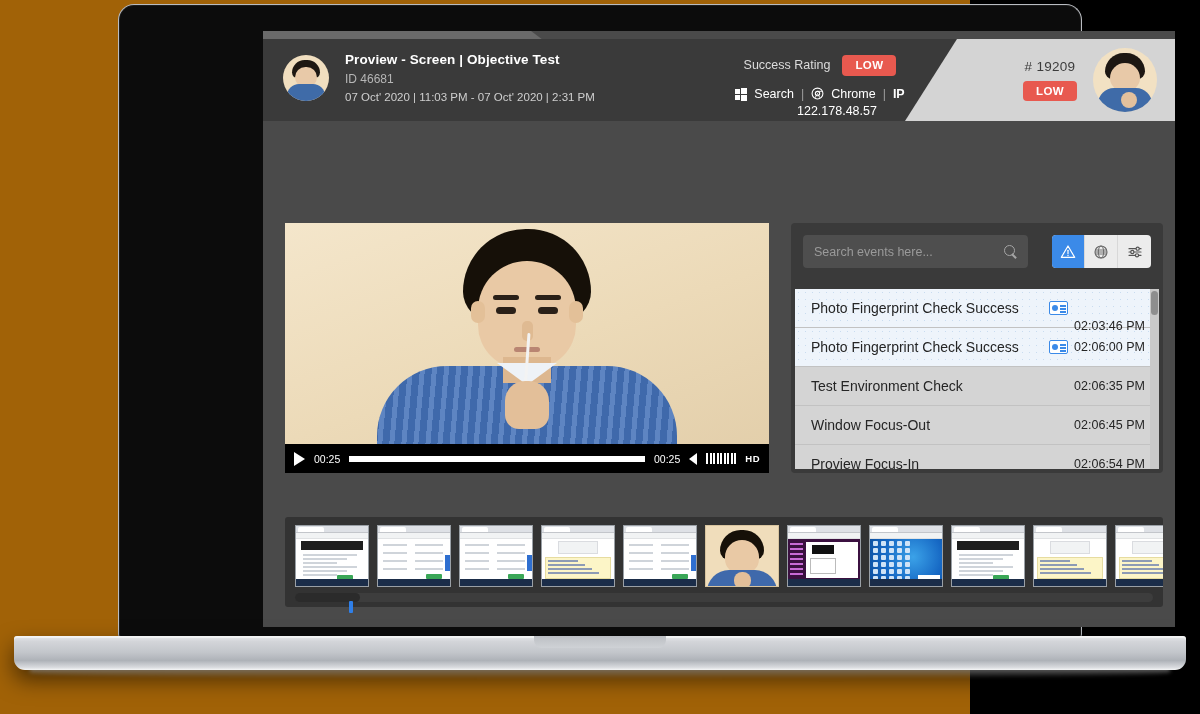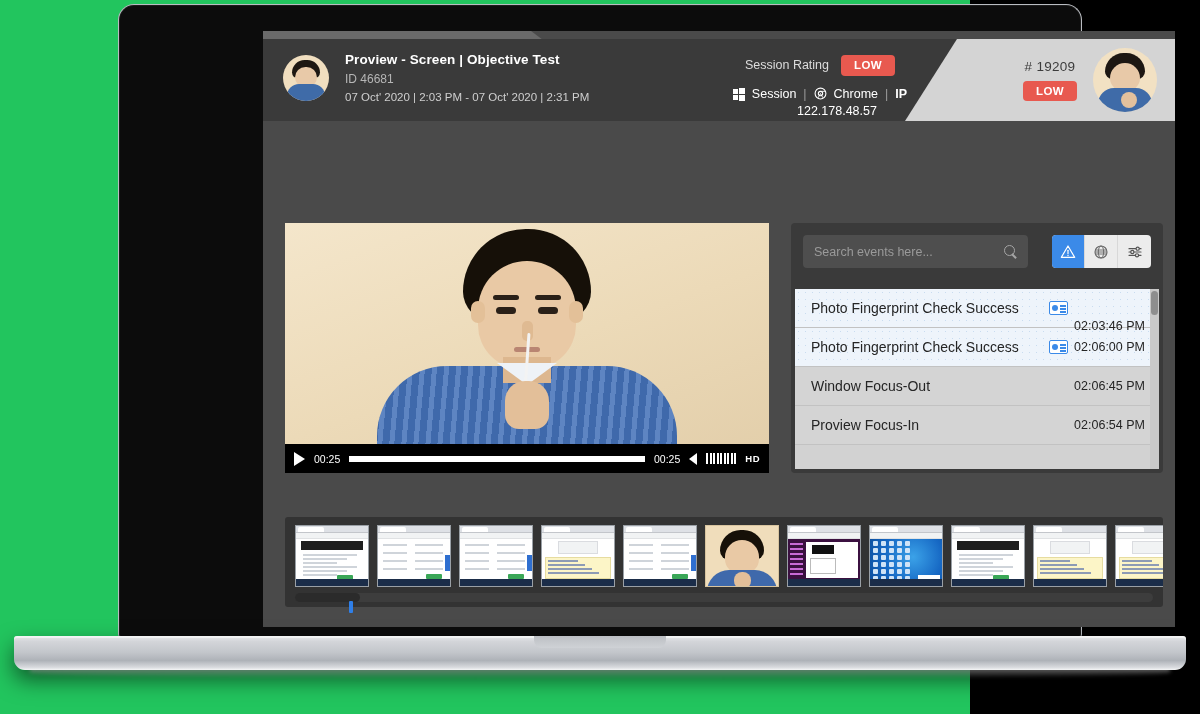--- a/index.html
+++ b/index.html
@@ -3,21 +3,21 @@
 <meta charset="utf-8">
 <title>Proview Session Review</title>
 <style>
   * { box-sizing: border-box; margin: 0; padding: 0; }
   html, body {
     width: 1200px; height: 714px;
     background: #000; overflow: hidden;
     font-family: "Liberation Sans", sans-serif;
     -webkit-font-smoothing: antialiased;
   }
-  .stage { position: relative; width: 970px; height: 714px; background: #22c55e; }
+  .stage { position: relative; width: 970px; height: 714px; background: #a16207; }
 
   
   .laptop-lid {
     position: absolute; left: 118px; top: 4px;
     width: 964px; height: 633px;
     background: #0c0c0c;
     border-radius: 16px 16px 3px 3px;
     border: 1.5px solid #b9bcc1;
     border-bottom: none;
     box-shadow: inset 0 0 0 1px #1c1c1c;
@@ -236,36 +236,36 @@
 
         <div class="hdr-avatar">
           <div class="face-hair"></div>
             <div class="face-skin"></div>
             <div class="face-body"></div>
         </div>
 
         <div class="hdr-meta">
           <div class="hdr-title">Proview - Screen | Objective Test</div>
           <div class="hdr-id">ID 46681</div>
-          <div class="hdr-dates">07 Oct' 2020 | 2:03 PM - 07 Oct' 2020 | 2:31 PM</div>
+          <div class="hdr-dates">07 Oct' 2020 | 11:03 PM - 07 Oct' 2020 | 2:31 PM</div>
         </div>
 
         <div class="hdr-center">
           <div class="rating-row">
-            <span class="rating-label">Session Rating</span>
+            <span class="rating-label">Success Rating</span>
             <span class="pill">LOW</span>
           </div>
           <div class="env-row">
             <span class="ico-win">
                 <i></i>
                 <i></i>
                 <i></i>
                 <i></i>
               </span>
-            <span>Session</span>
+            <span>Search</span>
             <span class="sep">|</span>
             <svg width="13" height="13" viewBox="0 0 24 24">
               <circle cx="12" cy="12" r="10" fill="none" stroke="#fff" stroke-width="2"></circle>
               <circle cx="12" cy="12" r="4" fill="none" stroke="#fff" stroke-width="2"></circle>
               <path d="M12 8 L21 8 M12 12 L7.5 20 M12 12 L16.5 20" stroke="#fff" stroke-width="1.6" fill="none"></path>
             </svg>
             <span>Chrome</span>
             <span class="sep">|</span>
             <span style="font-weight:bold">IP</span>
           </div>
@@ -363,20 +363,24 @@
           <div class="events-list">
               <div class="evt hl" style="justify-content: flex-start;">
                 <span class="evt-name">Photo Fingerprint Check Success</span>
                 <span class="idcard"></span>
                 <span class="evt-time" style="margin-left: auto; margin-top: 36px;">02:03:46 PM</span>
               </div>
               <div class="evt hl" style="justify-content: flex-start;">
                 <span class="evt-name">Photo Fingerprint Check Success</span>
                 <span class="idcard"></span>
                 <span class="evt-time" style="margin-left: auto;">02:06:00 PM</span>
+              </div>
+              <div class="evt" style="justify-content: flex-start;">
+                <span class="evt-name">Test Environment Check</span>
+                <span class="evt-time" style="margin-left: auto;">02:06:35 PM</span>
               </div>
               <div class="evt" style="justify-content: flex-start;">
                 <span class="evt-name">Window Focus-Out</span>
                 <span class="evt-time" style="margin-left: auto;">02:06:45 PM</span>
               </div>
               <div class="evt" style="justify-content: flex-start;">
                 <span class="evt-name">Proview Focus-In</span>
                 <span class="evt-time" style="margin-left: auto;">02:06:54 PM</span>
               </div>
             </div>

